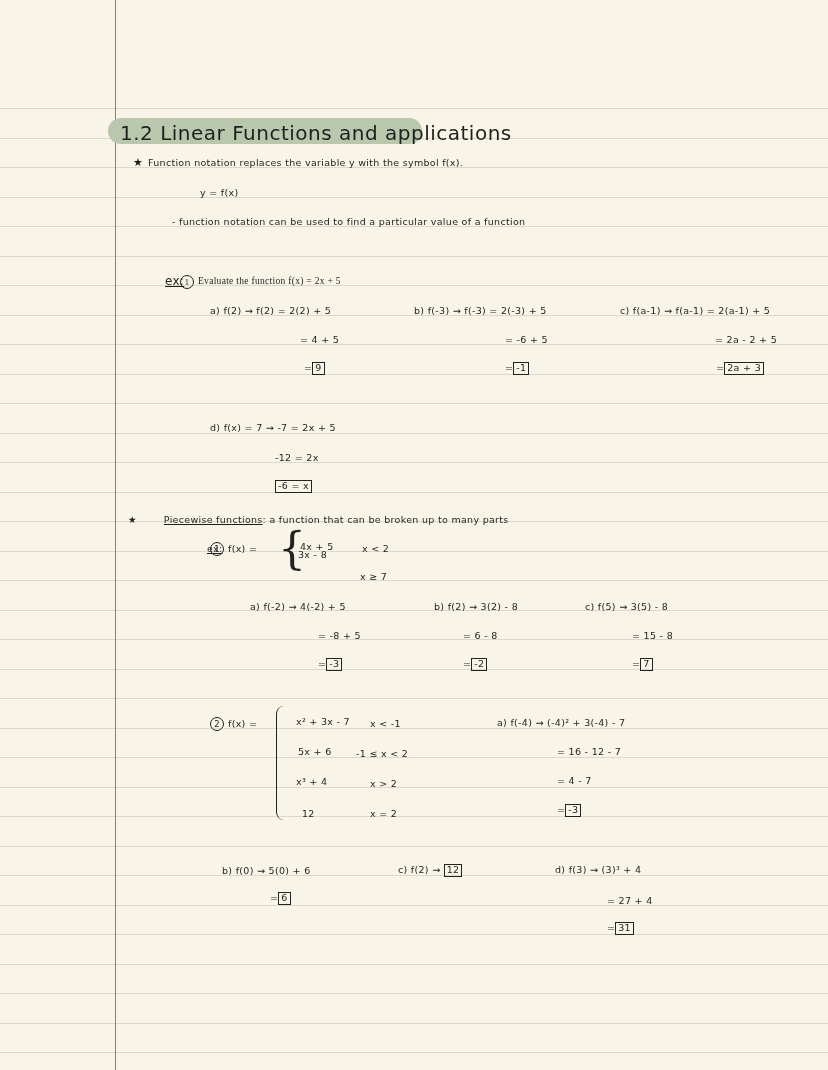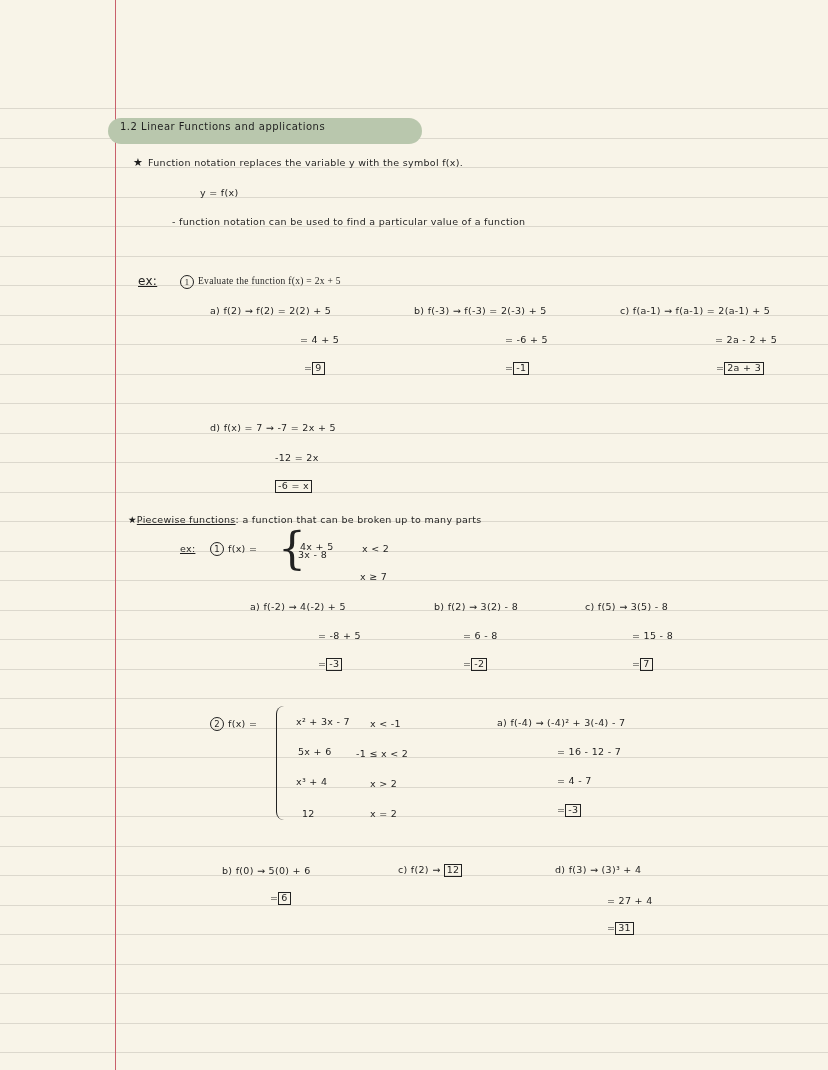--- a/index.html
+++ b/index.html
@@ -15,22 +15,22 @@
       transparent 0px, transparent 107px);
   }
   .rule { position: absolute; left: 0; width: 828px; height: 1px; background: #dcd8cd; }
   .margin-line { position: absolute; left: 115px; top: 0; width: 1px; height: 1070px; background: #c9606b; }
   .t { position: absolute; white-space: nowrap; font-size: 11px; letter-spacing: 0.3px; }
   .sm { font-size: 9.5px; }
   .title-pill {
     position: absolute; left: 108px; top: 118px; height: 26px; width: 314px;
     background: #b9c7ad; border-radius: 13px;
   }
-  .title { position: absolute; left: 120px; top: 121px; font-size: 10px; letter-spacing: 0.5px; white-space: nowrap; }
-  .u { text-decoration: underline; }
+  .title { position: absolute; left: 120px; top: 121px; font-size: 20px; letter-spacing: 0.5px; white-space: nowrap; }
+  .u { text-decoration: underline; margin-left: 27px; }
   .box { border: 1.3px solid #222; padding: 0 2px; display: inline-block; line-height: 1.15; }
   .circ { display: inline-block; width: 12px; height: 12px; border: 1.2px solid #222; border-radius: 50%; text-align: center; font-size: 8.5px; line-height: 12px; margin-right: 4px; vertical-align: middle; }
   .brace { position: absolute; font-family: "DejaVu Serif", serif; color: #222; }
 </style>
 </head>
 <body>
 
 <div class="rules" id="rules">
     <div class="rule" style="top: 108px;"></div>
     <div class="rule" style="top: 138px;"></div>

